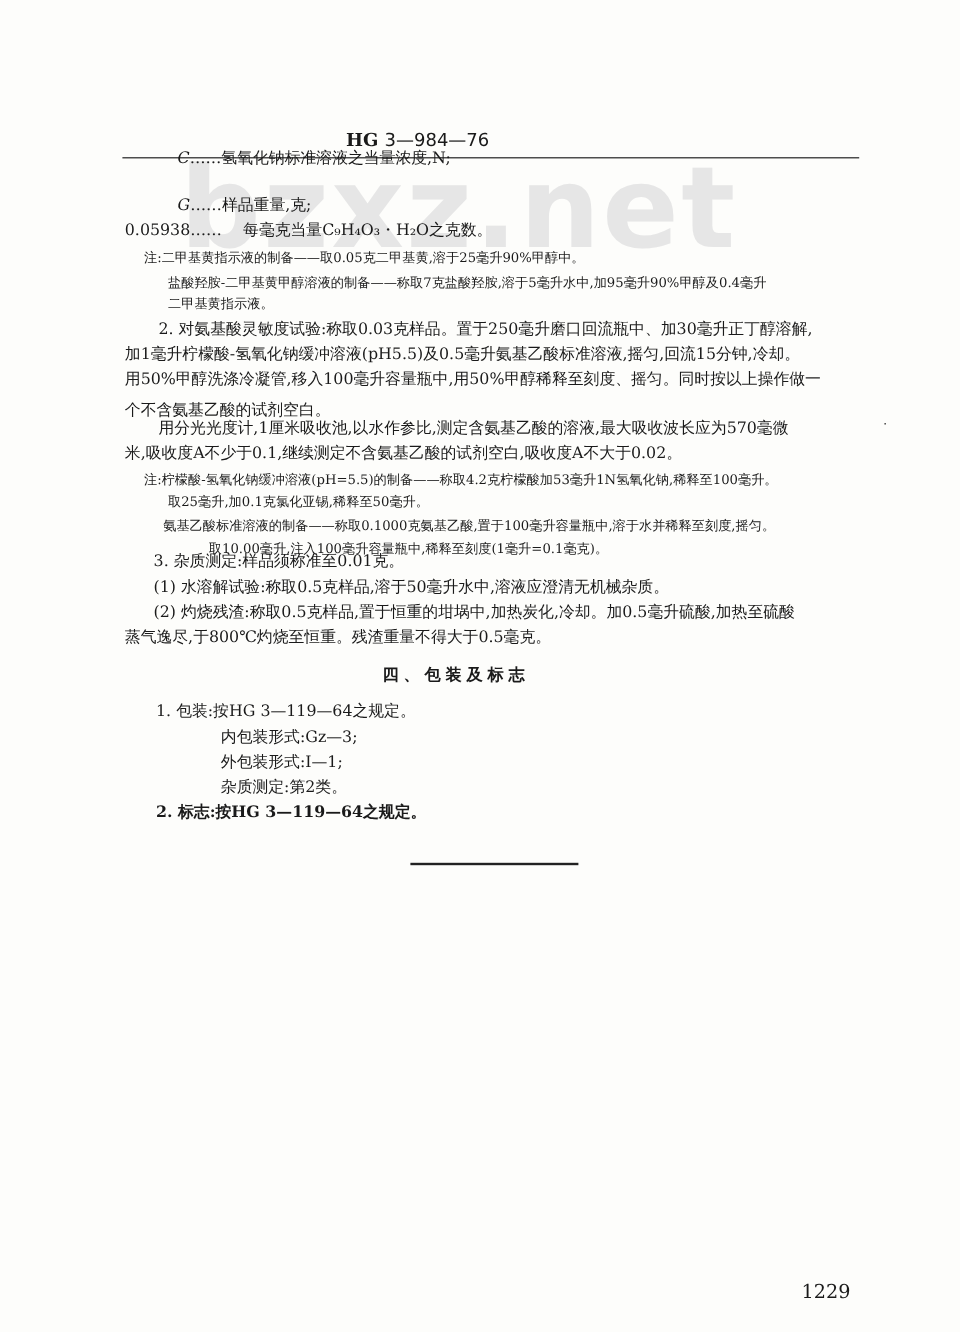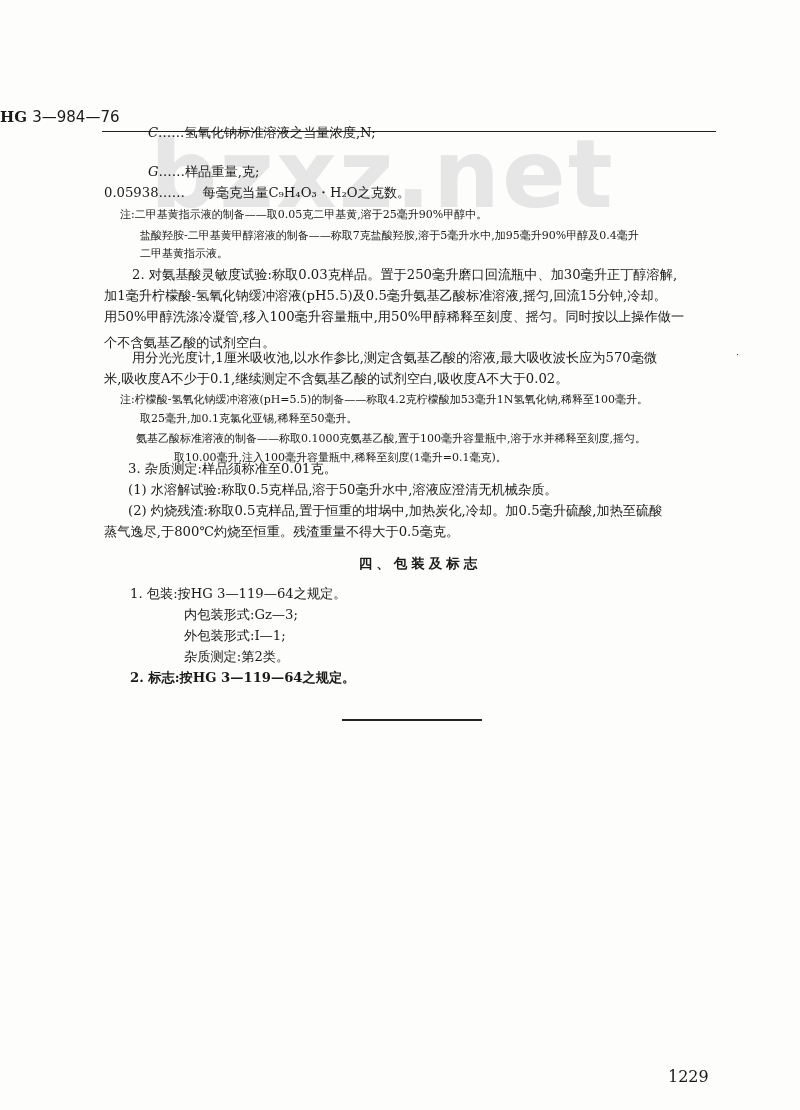--- a/index.html
+++ b/index.html
@@ -5,21 +5,21 @@
   html, body { margin: 0; padding: 0; }
   body {
     width: 800px; height: 1110px; background: #fdfdfb; position: relative; overflow: hidden;
     font-family: "DejaVu Serif", "Liberation Serif", serif; color: #1a1a1a;
   }
   .watermark {
     position: absolute; left: 150px; top: 128px; font-family: "DejaVu Sans", "Liberation Sans", sans-serif;
     font-weight: bold; font-size: 94px; color: #e6e6e6; letter-spacing: 2px; line-height: 1; z-index: 0;
   }
   .header {
-    position: absolute; top: 108px; left: 0; width: 696px; 
+    position: absolute; top: 108px; left: 0; width: 696px; text-align: center;
     font-size: 15px; font-weight: bold; z-index: 1;
   }
   .header .num { font-family: "DejaVu Sans", "Liberation Sans", sans-serif; font-weight: normal; }
   .rule-top { position: absolute; top: 131px; left: 102px; width: 614px; height: 1px; background: #222; z-index: 1; }
   .content { position: absolute; left: 0; top: 0; width: 800px; z-index: 1; }
   .line { position: absolute; white-space: nowrap; font-size: 13.2px; line-height: 18px; }
   .small { font-size: 11px; }
   .it { font-style: italic; }
   .sectitle { font-weight: bold; letter-spacing: 4px; font-size: 13.5px; }
   .rule-end { position: absolute; top: 719px; left: 342px; width: 140px; height: 2px; background: #222; }
@@ -64,21 +64,21 @@
   <div class="line small" style="top:391px; left:120px;">注:柠檬酸-氢氧化钠缓冲溶液(pH=5.5)的制备——称取4.2克柠檬酸加53毫升1N氢氧化钠,稀释至100毫升。</div>
   <div class="line small" style="top:410px; left:140px;">取25毫升,加0.1克氯化亚锡,稀释至50毫升。</div>
   <div class="line small" style="top:430px; left:136px;">氨基乙酸标准溶液的制备——称取0.1000克氨基乙酸,置于100毫升容量瓶中,溶于水并稀释至刻度,摇匀。</div>
   <div class="line small" style="top:449px; left:140px;margin-left:34px;">取10.00毫升,注入100毫升容量瓶中,稀释至刻度(1毫升=0.1毫克)。</div>
 
   <div class="line" style="top:460px; left:128px;">3. 杂质测定:样品须称准至0.01克。</div>
   <div class="line" style="top:481px; left:128px;">(1) 水溶解试验:称取0.5克样品,溶于50毫升水中,溶液应澄清无机械杂质。</div>
   <div class="line" style="top:502px; left:128px;">(2) 灼烧残渣:称取0.5克样品,置于恒重的坩埚中,加热炭化,冷却。加0.5毫升硫酸,加热至硫酸</div>
   <div class="line" style="top:523px; left:104px;">蒸气逸尽,于800℃灼烧至恒重。残渣重量不得大于0.5毫克。</div>
 
-  <div class="line sectitle" style="top:554px; left:0; width:760px; text-align:center;margin-left:40px;">四、包装及标志</div>
+  <div class="line sectitle" style="top:554px; left:0; width:760px; text-align:center;">四、包装及标志</div>
 
   <div class="line" style="top:585px; left:130px;">1. 包装:按HG 3—119—64之规定。</div>
   <div class="line" style="top:606px; left:184px;">内包装形式:Gz—3;</div>
   <div class="line" style="top:627px; left:184px;">外包装形式:Ⅰ—1;</div>
   <div class="line" style="top:648px; left:184px;">杂质测定:第2类。</div>
   <div class="line" style="top:669px; left:130px;font-weight:bold;">2. 标志:按HG 3—119—64之规定。</div>
 </div>
 
 <div class="rule-end"></div>
 <div class="pagenum">1229</div>

